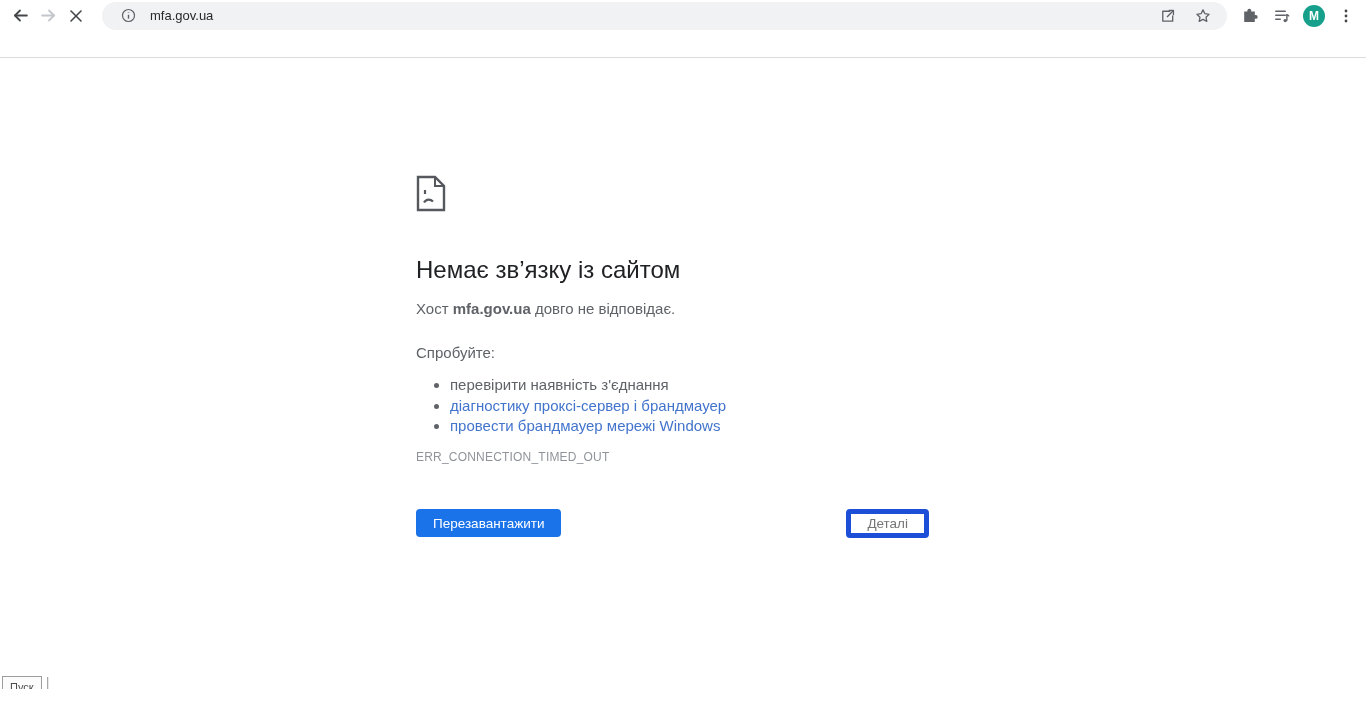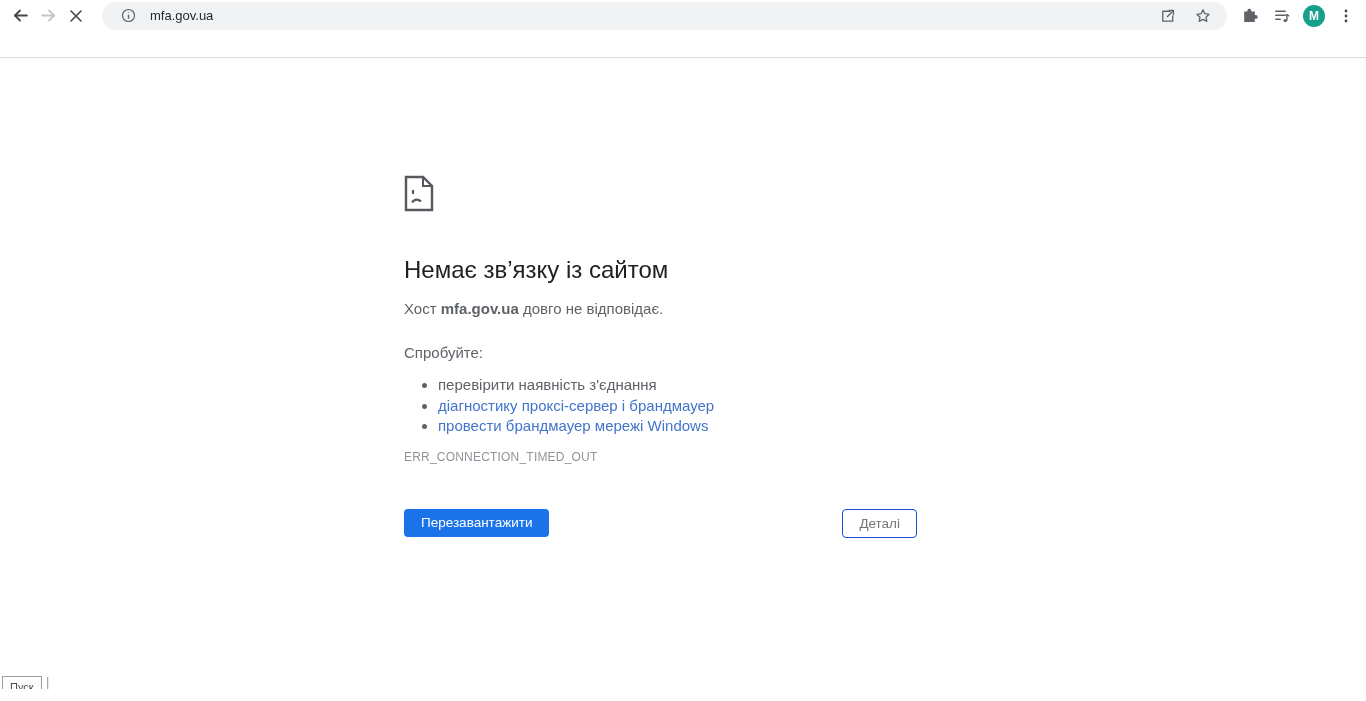--- a/index.html
+++ b/index.html
@@ -37,48 +37,48 @@
   .toolbar-right { display:flex; align-items:center; gap:9px; padding-right:8px; }
   .avatar {
     width:22px; height:22px; border-radius:50%; background:#16a08c;
     color:#fff; font-size:12px; font-weight:bold;
     display:flex; align-items:center; justify-content:center; cursor:pointer;
   }
   .bookmarks-strip { height:27px; background:#fff; border-bottom:1px solid #dcdcdc; }
 
   
   .page { position:relative; width:100%; height:642px; background:#fff; }
-  .content { position:absolute; left:404px; top:117px; width:513px; }
+  .content { position:absolute; left:416px; top:117px; width:513px; }
 
   .sad-icon { display:block; }
   h1.err-title {
     margin-top:38px; font-size:24px; font-weight:400; color:#202124;
     letter-spacing:0; line-height:32px;
   }
   .host-line { margin-top:13px; font-size:15px; color:#5f6368; line-height:20px; }
   .host-line b { font-weight:bold; }
   .try-line  { margin-top:24px; font-size:15px; color:#5f6368; line-height:20px; }
   ul.suggestions {
     margin-top:12px; padding-left:34px; font-size:15px; color:#5f6368;
   }
   ul.suggestions li { line-height:20.5px; }
   ul.suggestions li a { color:#4374cc; text-decoration:none; cursor:pointer; }
   .err-code {
     margin-top:13px; font-size:12px; color:#8f949a; letter-spacing:0.2px;
   }
   .btn-row {
-    margin-top:45px; display:flex; justify-content:space-between; 
+    margin-top:45px; display:flex; justify-content:space-between; align-items:center;
   }
   .primary-btn {
     background:#1a73e8; color:#fff; border:none; border-radius:4px;
     height:28px; padding:0 17px; font-size:13.5px; cursor:pointer;
     font-family:inherit;
   }
   .details-btn {
-    background:#fff; color:#757575; border:1px solid #1d4ed8; border-radius:4px;
+    background:#fff; color:#757575; border:5px solid #1d4ed8; border-radius:4px;
     height:29px; padding:0 16px; font-size:13.5px; cursor:pointer;
     font-family:inherit;
   }
 
   
   .taskbar-peek {
     position:absolute; left:0; bottom:12px; height:14px; width:80px; overflow:hidden;
   }
   .start-btn {
     position:absolute; left:2px; top:1px; height:20px; padding:1px 7px 0 7px;

